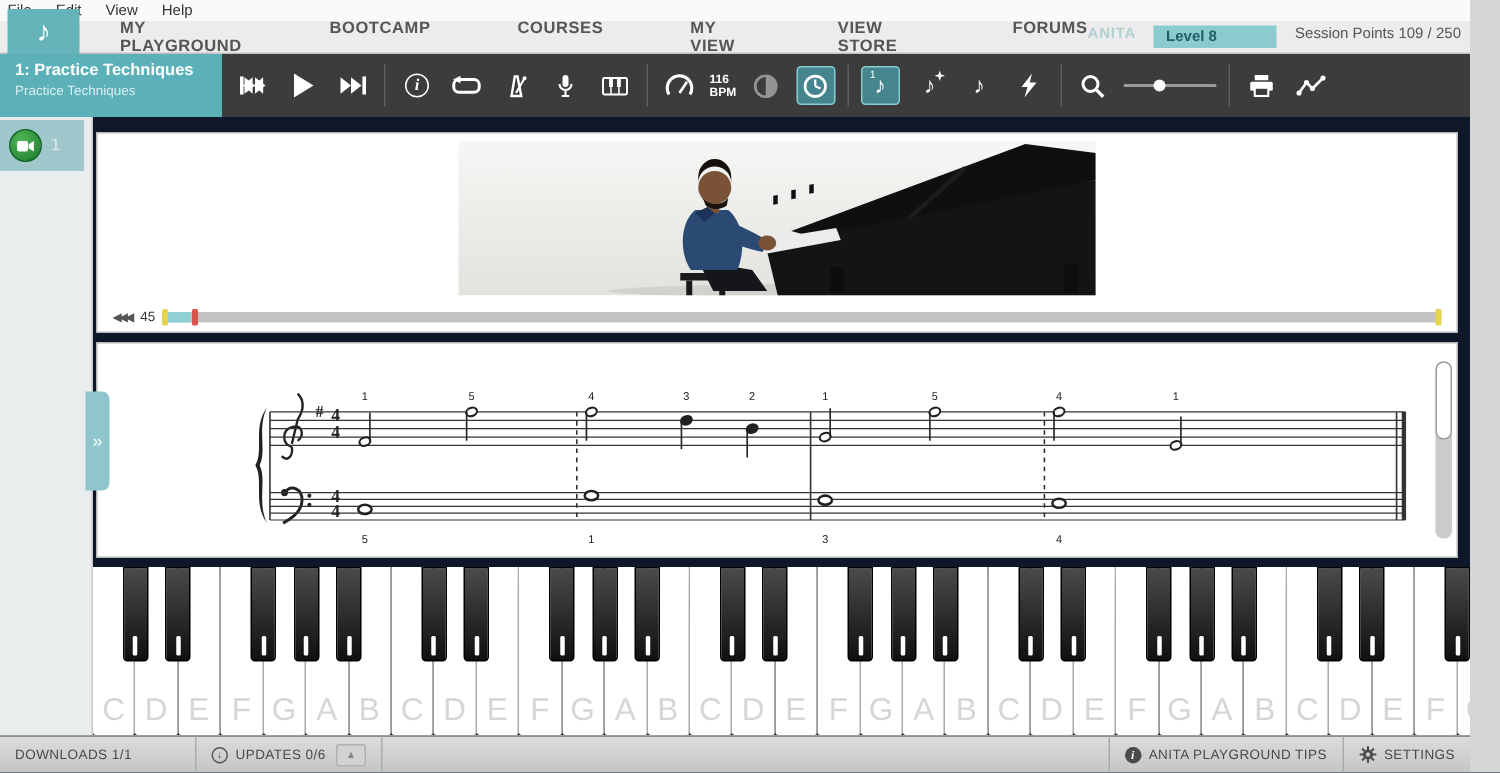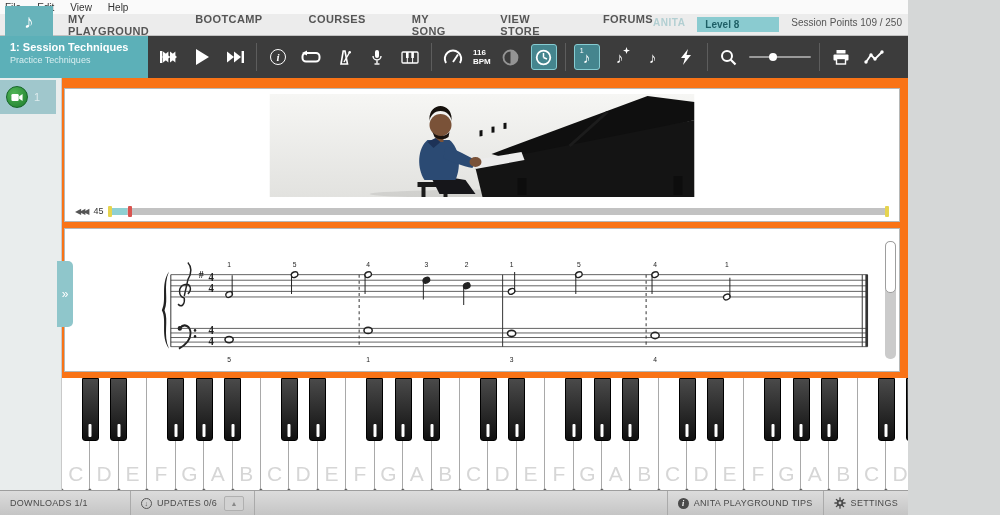--- a/index.html
+++ b/index.html
@@ -1,29 +1,29 @@
 <!DOCTYPE html>
 <html><head>
 <meta charset="utf-8">
 <style>
   * { margin:0; padding:0; box-sizing:border-box; }
   html,body { width:1000px; height:515px; overflow:hidden; }
   body { font-family:"Liberation Sans", sans-serif; background:#d5d7d7; }
-  .app { width:908px; height:515px; display:flex; flex-direction:column; position:relative; background:#f97316; }
+  .app { width:980px; height:515px; display:flex; flex-direction:column; position:relative; background:#0f172a; }
 
   
   .menubar { height:14px; background:#fafafa; display:flex; align-items:center; gap:16px; padding-left:5px; flex:none; }
   .menubar span { font-size:10px; color:#333; cursor:default; }
 
   
   .navbar { height:22px; background:#ececec; border-bottom:1px solid #c2c2c2; display:flex; align-items:center; flex:none; position:relative; }
   .logo { position:absolute; left:5px; top:-8px; width:48px; height:30px; background:#67b3ba; display:flex; align-items:center; justify-content:center; z-index:3; }
   .logo-note { color:#fff; font-size:19px; line-height:1; }
   .nav-items { display:flex; gap:46px; margin-left:68px; }
-  .nav-items span { font-size:11px; font-weight:600; color:#555; letter-spacing:.4px; cursor:pointer; }
+  .nav-items span { font-size:11px; font-weight:600; color:#555; letter-spacing:.4px; cursor:pointer;margin-left:12px; }
   .nav-right { margin-left:auto; display:flex; }
   .nav-user { font-size:10px; font-weight:700; color:#b2cfd2; letter-spacing:.5px; margin-right:12px; }
   .nav-level { background:#8acbd0; color:#1e5f66; font-size:10px; font-weight:700; padding:2px 8px; width:82px; margin-right:12px; }
   .nav-points { font-size:10px; color:#555; margin-right:6px; white-space:nowrap; }
 
   
   .toolbar-row { height:42px; display:flex; flex:none; }
   .section-box { width:148px; background:#5cb0b8; color:#fff; padding:5px 10px; flex:none; }
   .sec-title { font-size:11px; font-weight:700; }
   .sec-sub { font-size:9px; color:#d8eef0; margin-top:2px; }
@@ -96,34 +96,34 @@
   </div>
 
   <div class="navbar">
     <div class="logo">
       <span class="logo-note">♪</span>
     </div>
     <div class="nav-items">
       <span>MY PLAYGROUND</span>
       <span>BOOTCAMP</span>
       <span>COURSES</span>
-      <span>MY SONG</span>
+      <span>MY VIEW</span>
       <span>VIEW STORE</span>
       <span>FORUMS</span>
     </div>
     <div class="nav-right">
       <span class="nav-user">ANITA</span>
       <span class="nav-level">Level 8</span>
       <span class="nav-points">Session Points 109 / 250</span>
     </div>
   </div>
 
   <div class="toolbar-row">
     <div class="section-box">
-      <div class="sec-title">1: Session Techniques</div>
+      <div class="sec-title">1: Practice Techniques</div>
       <div class="sec-sub">Practice Techniques</div>
     </div>
     <div class="toolbar">
 
       <div class="tb-group">
         <span class="tb-btn">
           <svg width="20" height="14" viewBox="0 0 20 14">
               <rect x="1" y="1" width="2.4" height="12" fill="#fff"></rect>
               <polygon points="11,7 4,1.5 4,12.5" fill="#fff" transform="translate(0,0)"></polygon>
               <polygon points="18,7 11,1.5 11,12.5" fill="#fff"></polygon>

